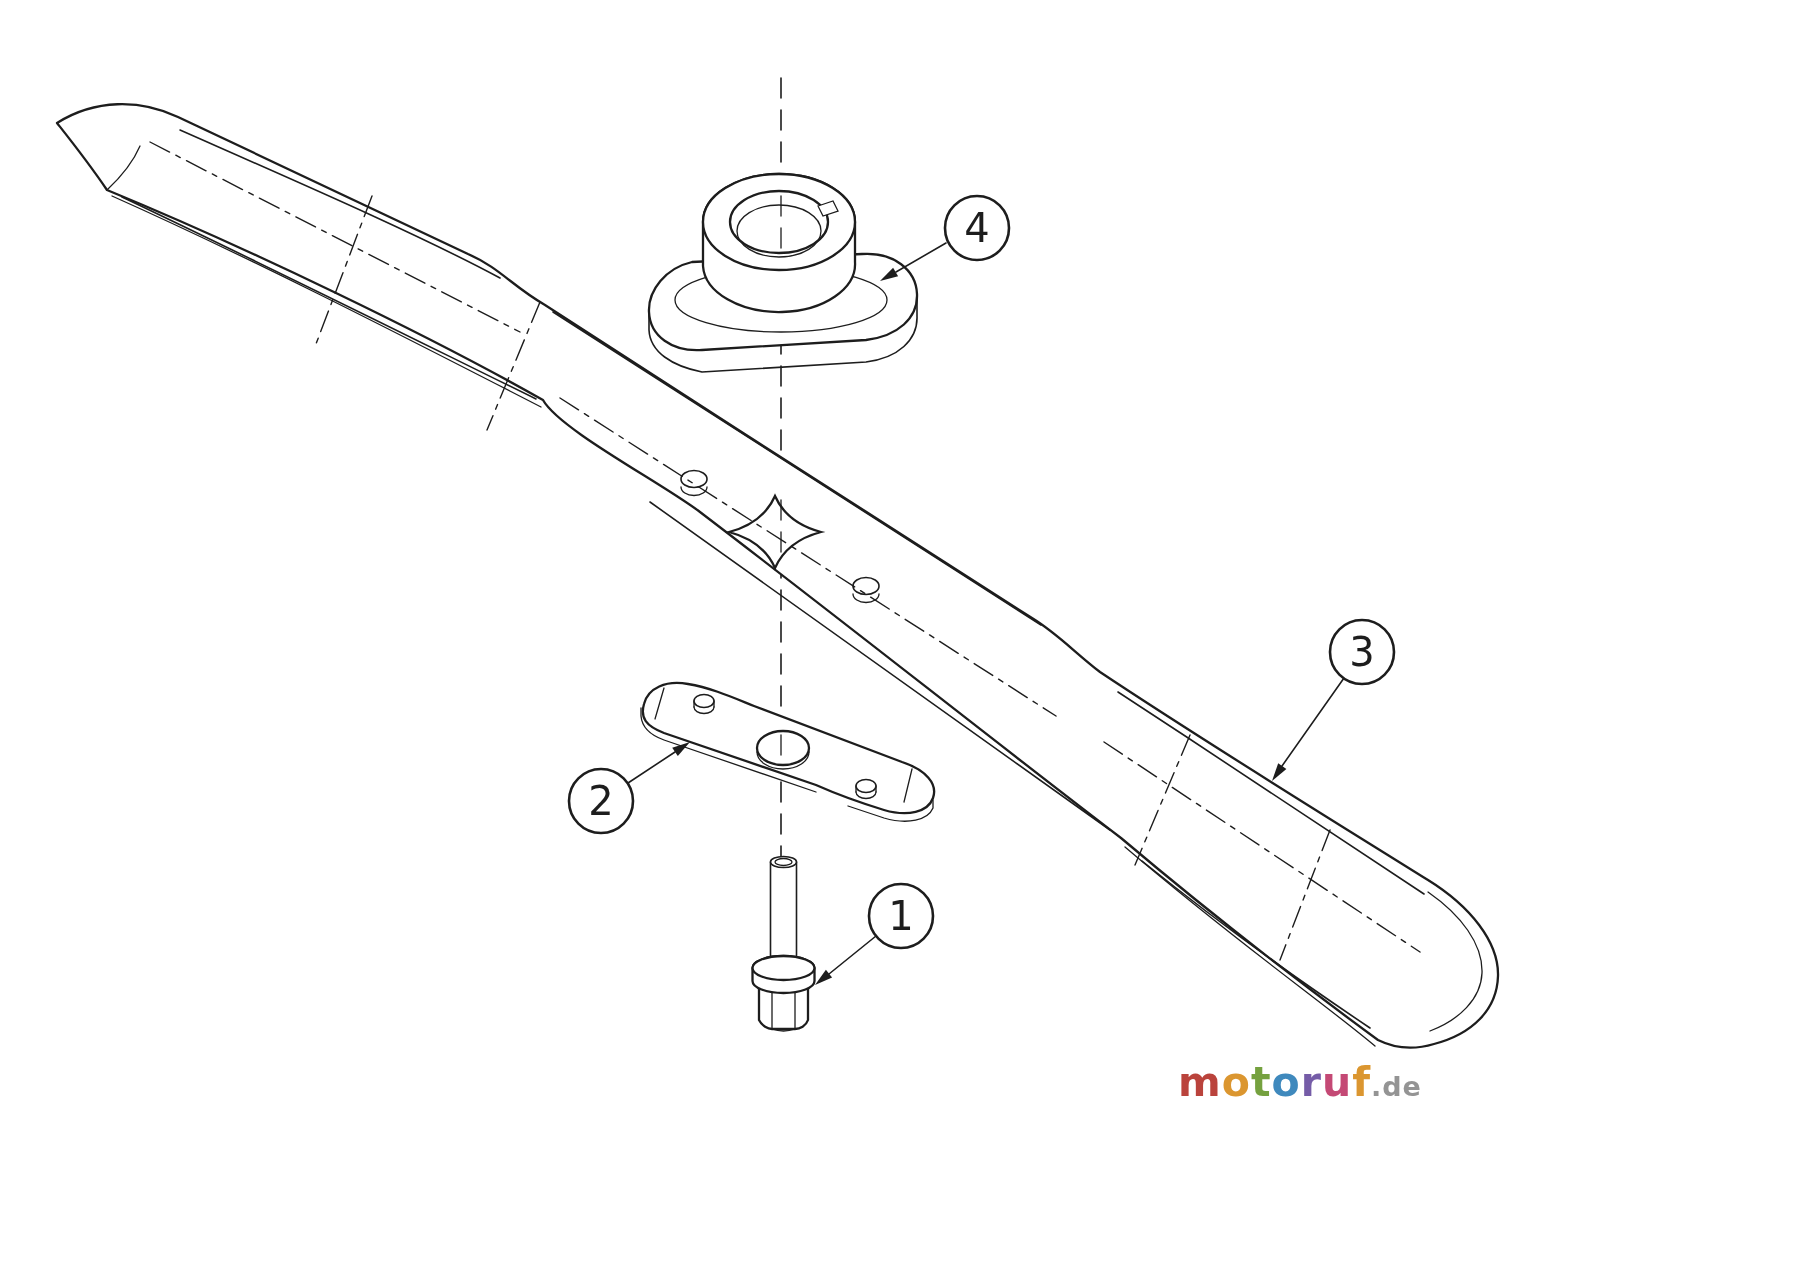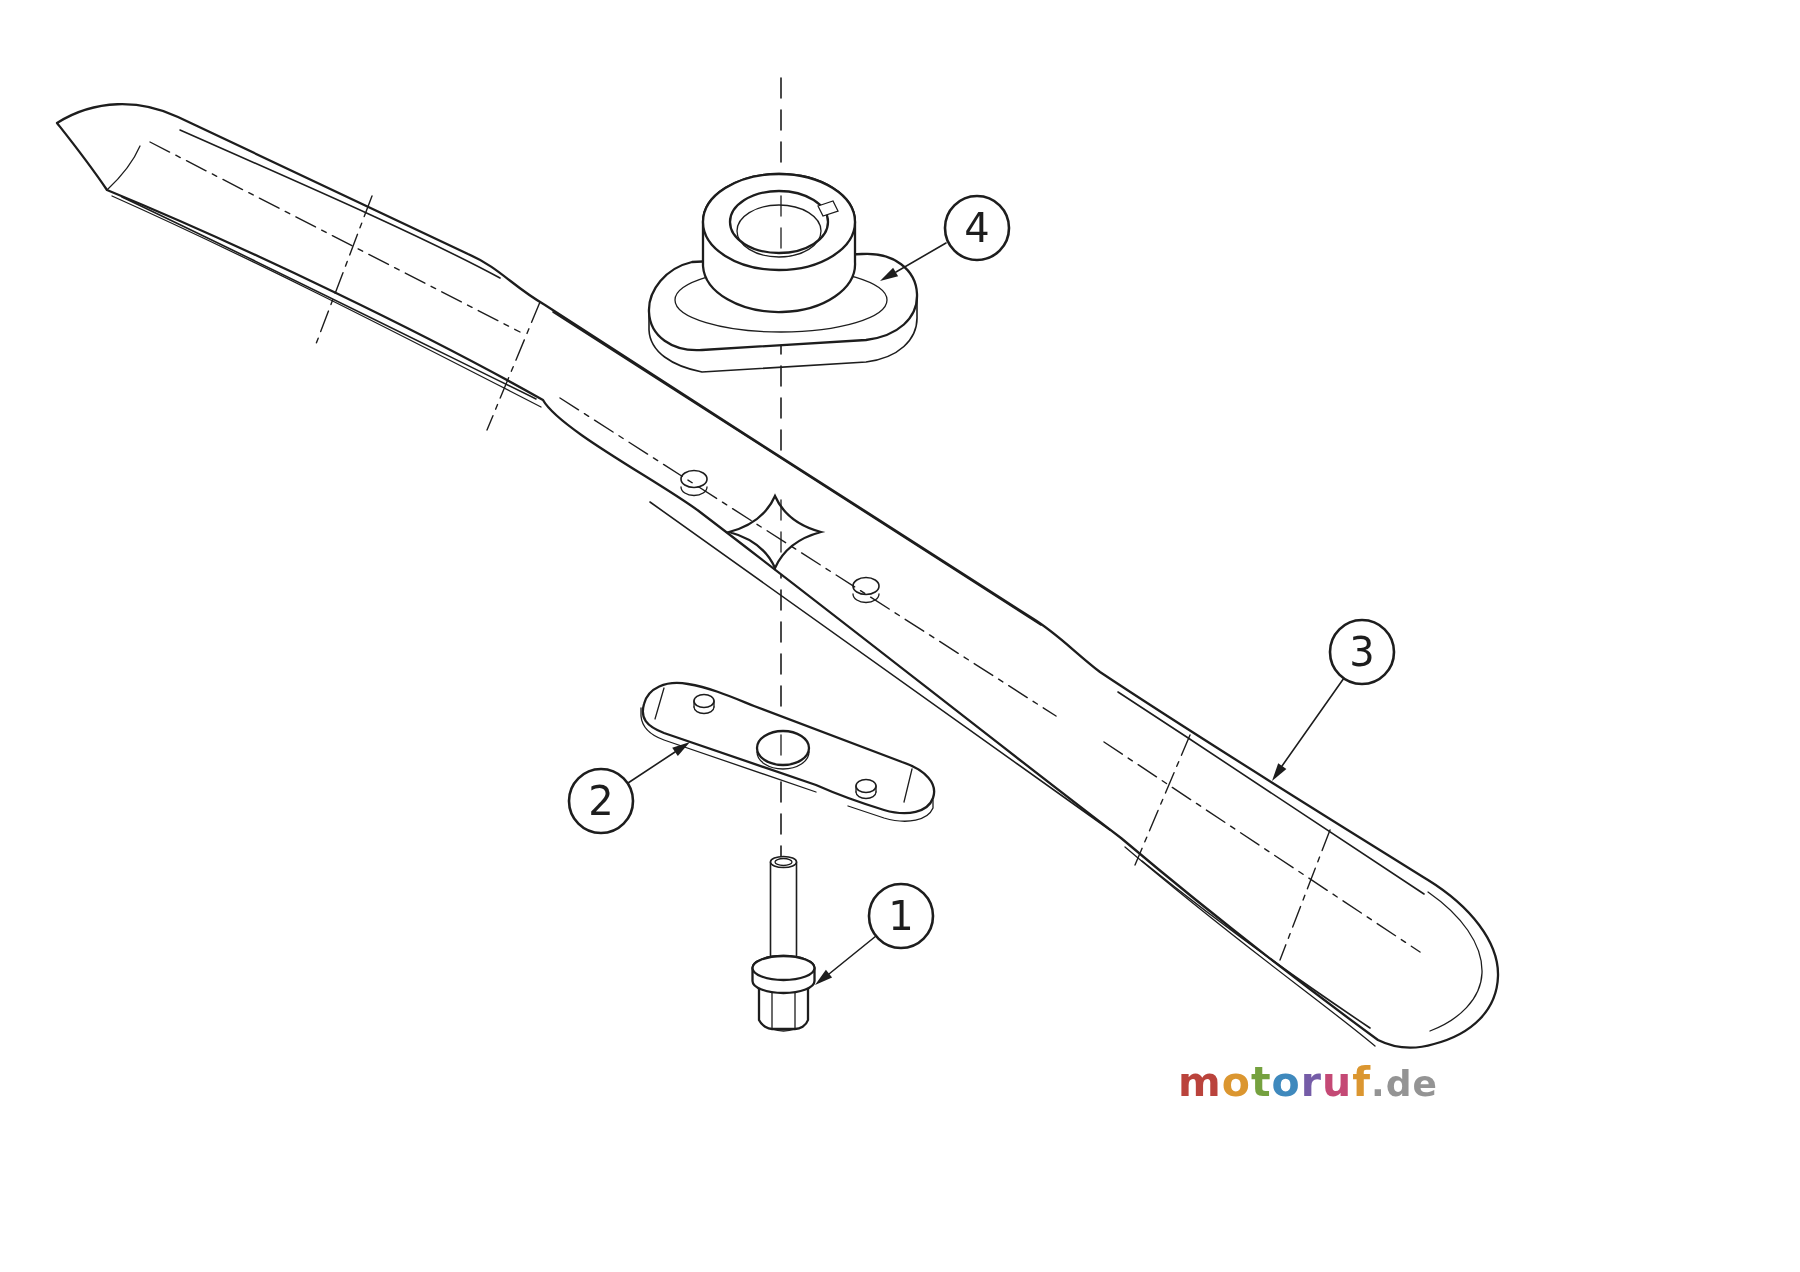--- a/index.html
+++ b/index.html
@@ -18,21 +18,21 @@
 
   .callout-circle { fill:#ffffff; stroke:var(--line,#1d1d1d); stroke-width:2.6; }
   .callout-num    { font-size:40px; fill:var(--line,#1d1d1d); text-anchor:middle;
                     font-family:"DejaVu Sans", sans-serif; }
   .arrowhead      { fill:var(--line,#1d1d1d); stroke:none; }
 
   .part-number { position:absolute; left:1050px; top:1046px; font-size:45px; font-weight:700;
                  letter-spacing:2px; color:var(--pn,#3d3d3d); z-index:2; }
   .watermark   { position:absolute; left:1178px; top:1058px; font-size:41px; font-weight:700;
                  letter-spacing:1px; opacity:.92; z-index:3; white-space:nowrap; }
-  .watermark .suffix { font-size:36px; }
+  .watermark .suffix { font-size:27px; }
 </style>
 </head>
 <body>
 
 <div class="stage">
 
 <svg width="1800" height="1272" viewBox="0 0 1800 1272">
 
   <g>
     <path class="ln dash" d="M 781 78 L 781 860"></path>

